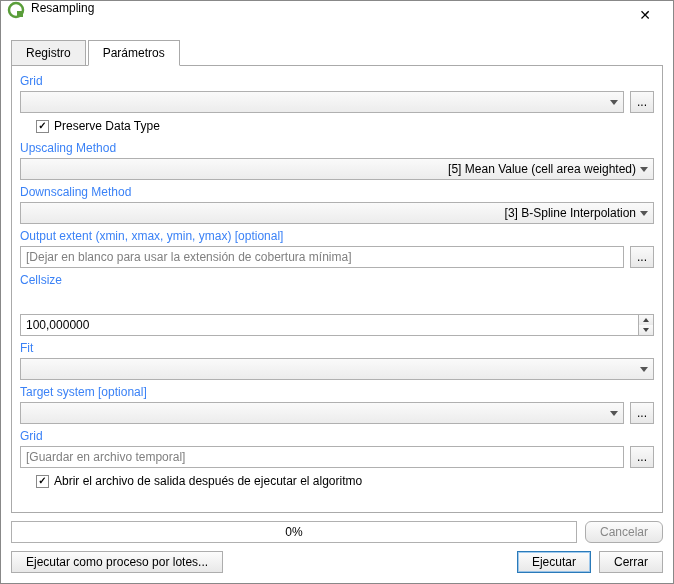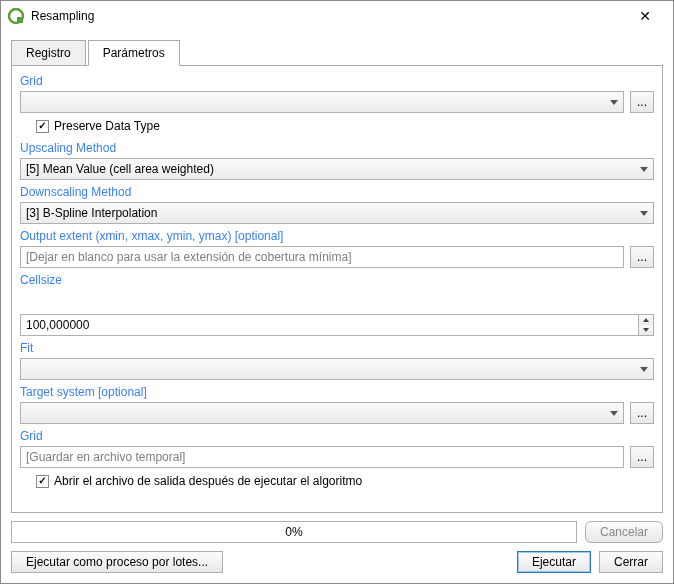--- a/index.html
+++ b/index.html
@@ -1,32 +1,32 @@
 <!DOCTYPE html>
 <html><head>
 <meta charset="utf-8">
 <style>
 * { box-sizing: border-box; margin: 0; padding: 0; }
 body { font-family: "Segoe UI", Tahoma, sans-serif; font-size: 12px; color: #000; background: #fff; }
 .dialog { width: 674px; height: 584px; border: 1px solid #888; background: #fff; display: flex; flex-direction: column; }
-.titlebar { height: 30px; display: flex; align-items: center; padding: 0 8px 0 6px; }
+.titlebar { height: 30px; display: flex; padding: 0 8px 0 6px; }
 .app-icon { width: 18px; height: 18px; margin-right: 6px; position: relative; }
 .app-icon svg { width: 18px; height: 18px; }
 .titlebar-text { flex: 1; font-size: 12px; }
 .close-btn { width: 40px; height: 28px; display: flex; align-items: center; justify-content: center; font-size: 14px; font-family: Arial; cursor: default; }
 .content { flex: 1; padding: 8px 10px 8px 10px; display: flex; flex-direction: column; }
 .tabs { display: flex; position: relative; top: 1px; }
 .tab { padding: 5px 14px; border: 1px solid #aaa; background: #f0f0f0; margin-right: 2px; font-size: 12px; cursor: default; }
 .tab.active { background: #fff; border-bottom: 1px solid #fff; }
 .panel { flex: 1; border: 1px solid #aaa; padding: 6px 8px 8px 8px; display: flex; flex-direction: column; gap: 3px; overflow: hidden; }
 .lbl { font-size: 12px; color: #3b82f6; margin-top: 2px; }
 .row { display: flex; align-items: stretch; gap: 6px; }
 .row .control { flex: 1; }
 .select { height: 22px; border: 1px solid #b0b0b0; background: linear-gradient(#fafafa,#ececec); display: flex; align-items: center; padding: 0 5px; position: relative; }
-.select-text { flex: 1; font-size: 12px; overflow: hidden; white-space: nowrap; }
+.select-text { flex: 1; font-size: 12px; overflow: hidden; white-space: nowrap; text-align: right; }
 .caret { width: 0; height: 0; border-left: 4px solid transparent; border-right: 4px solid transparent; border-top: 5px solid #555; margin-left: 4px; }
 .dots-btn { width: 24px; height: 22px; border: 1px solid #b0b0b0; background: linear-gradient(#fafafa,#e8e8e8); display: flex; align-items: center; justify-content: center; font-size: 12px; cursor: default; }
 .input { height: 22px; border: 1px solid #b0b0b0; background: #fff; padding: 0 5px; font-size: 12px; display: flex; align-items: center; }
 .input input { border: none; outline: none; width: 100%; font-family: inherit; font-size: 12px; background: transparent; }
 .input input::placeholder { color: #808080; font-style: normal; }
 .spin { display: flex; margin-top: 24px; }
 .spin .input { flex: 1; border-right: none; }
 .spinbtns { width: 16px; display: flex; flex-direction: column; border: 1px solid #b0b0b0; }
 .spinbtn { flex: 1; background: linear-gradient(#fafafa,#eaeaea); display: flex; align-items: center; justify-content: center; }
 .spinbtn .sc { width: 0; height: 0; border-left: 3px solid transparent; border-right: 3px solid transparent; }

